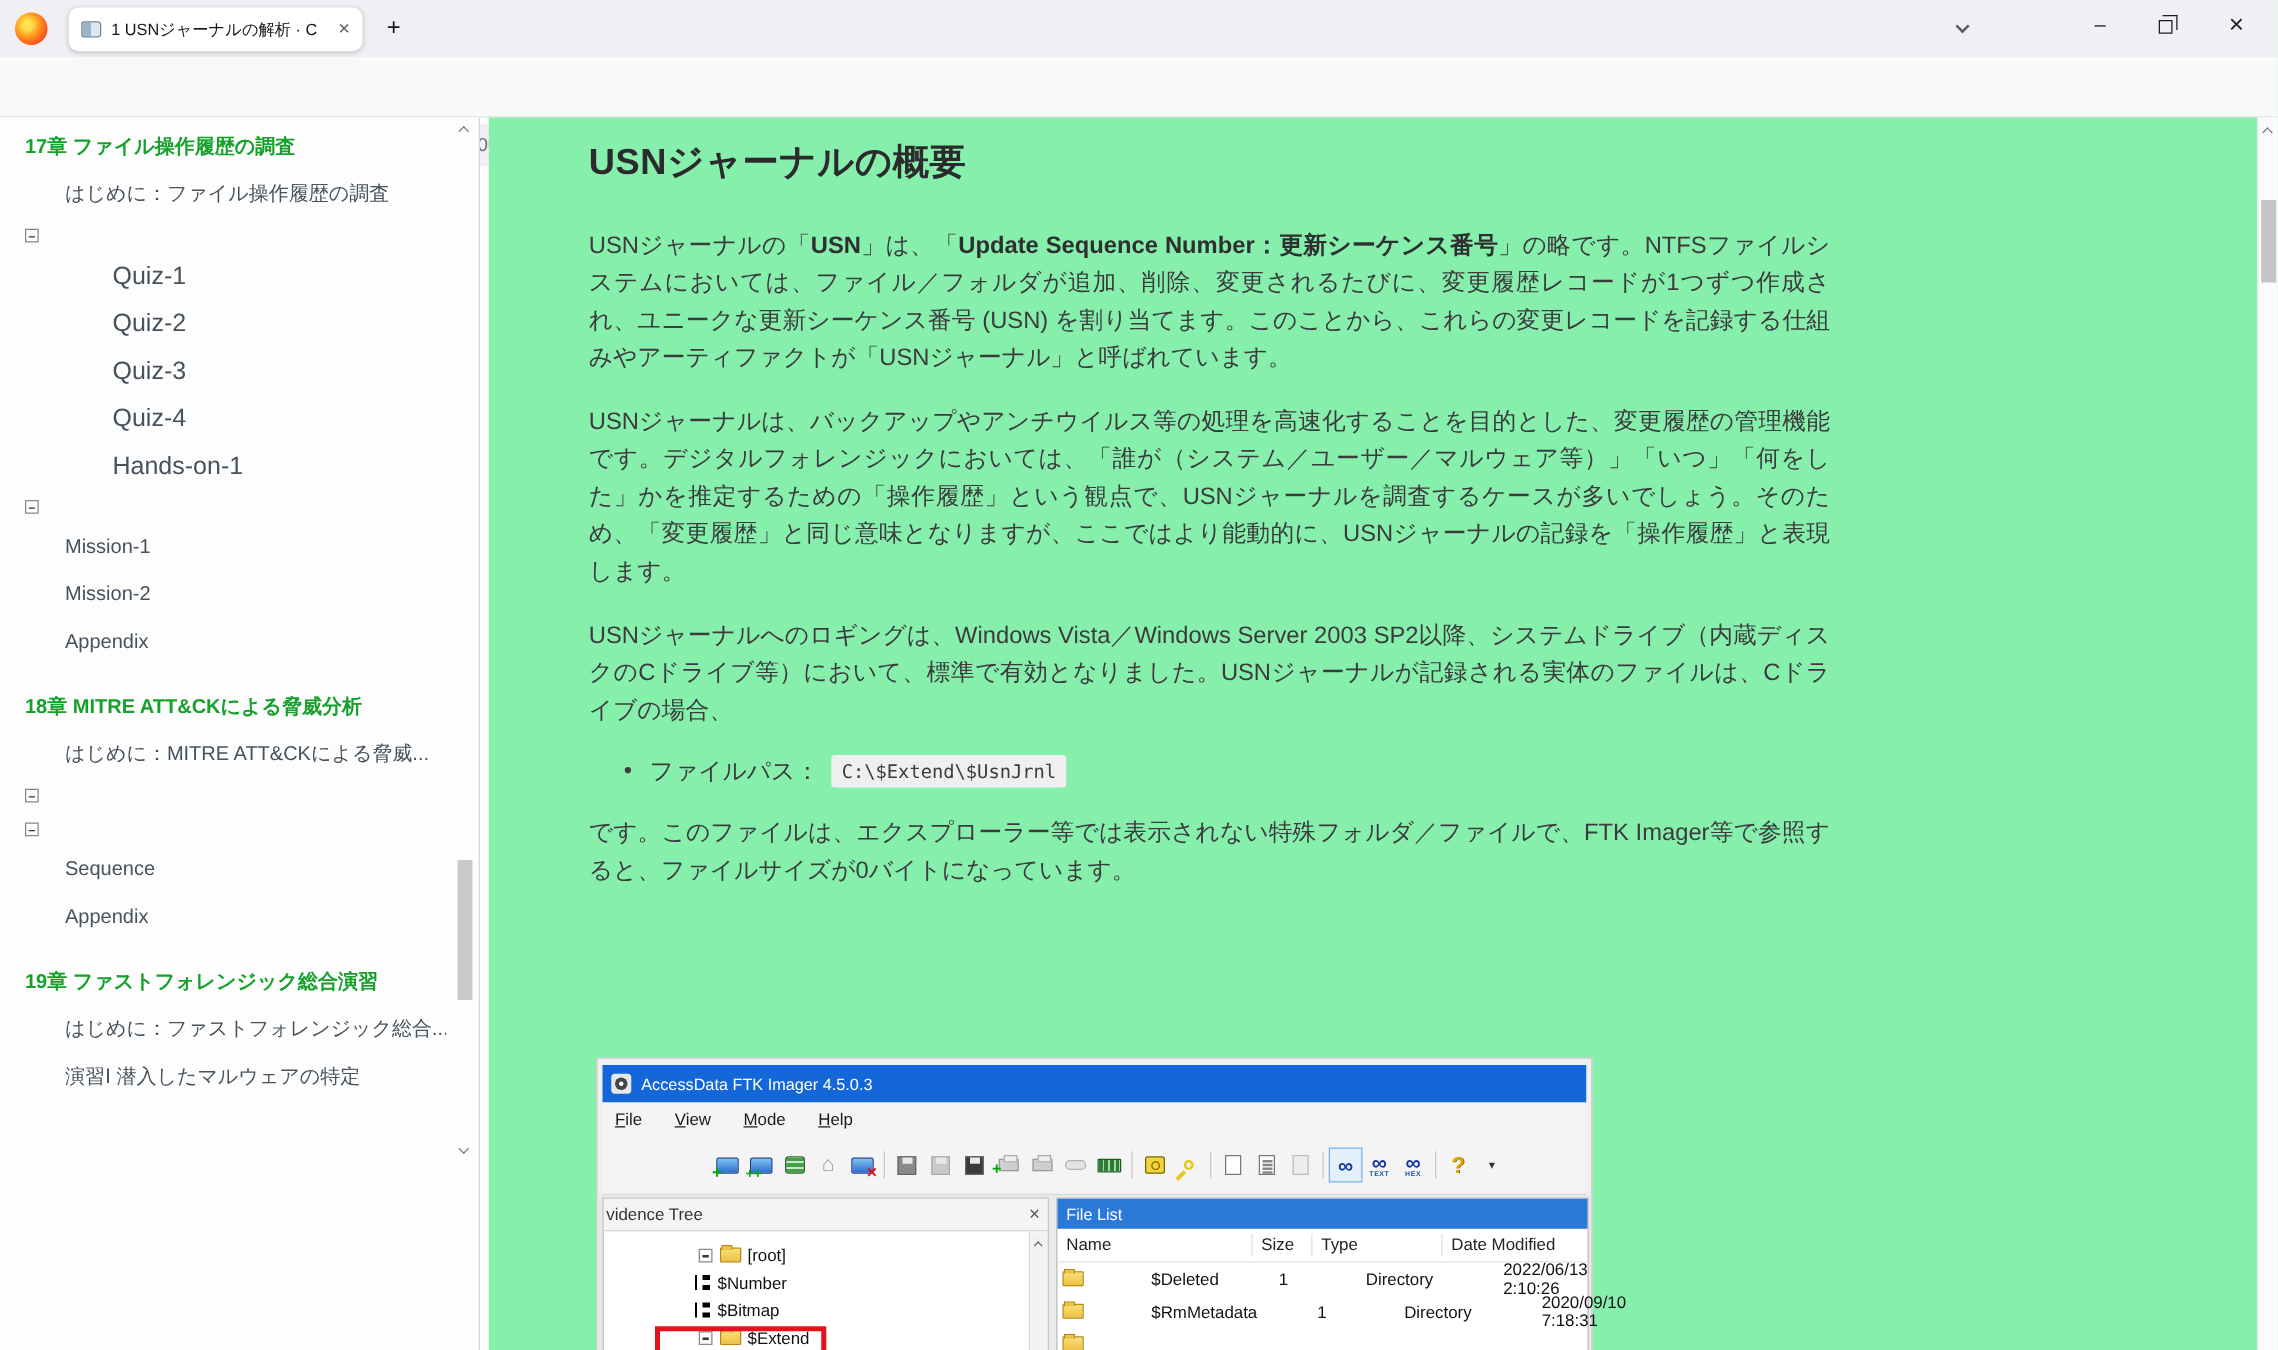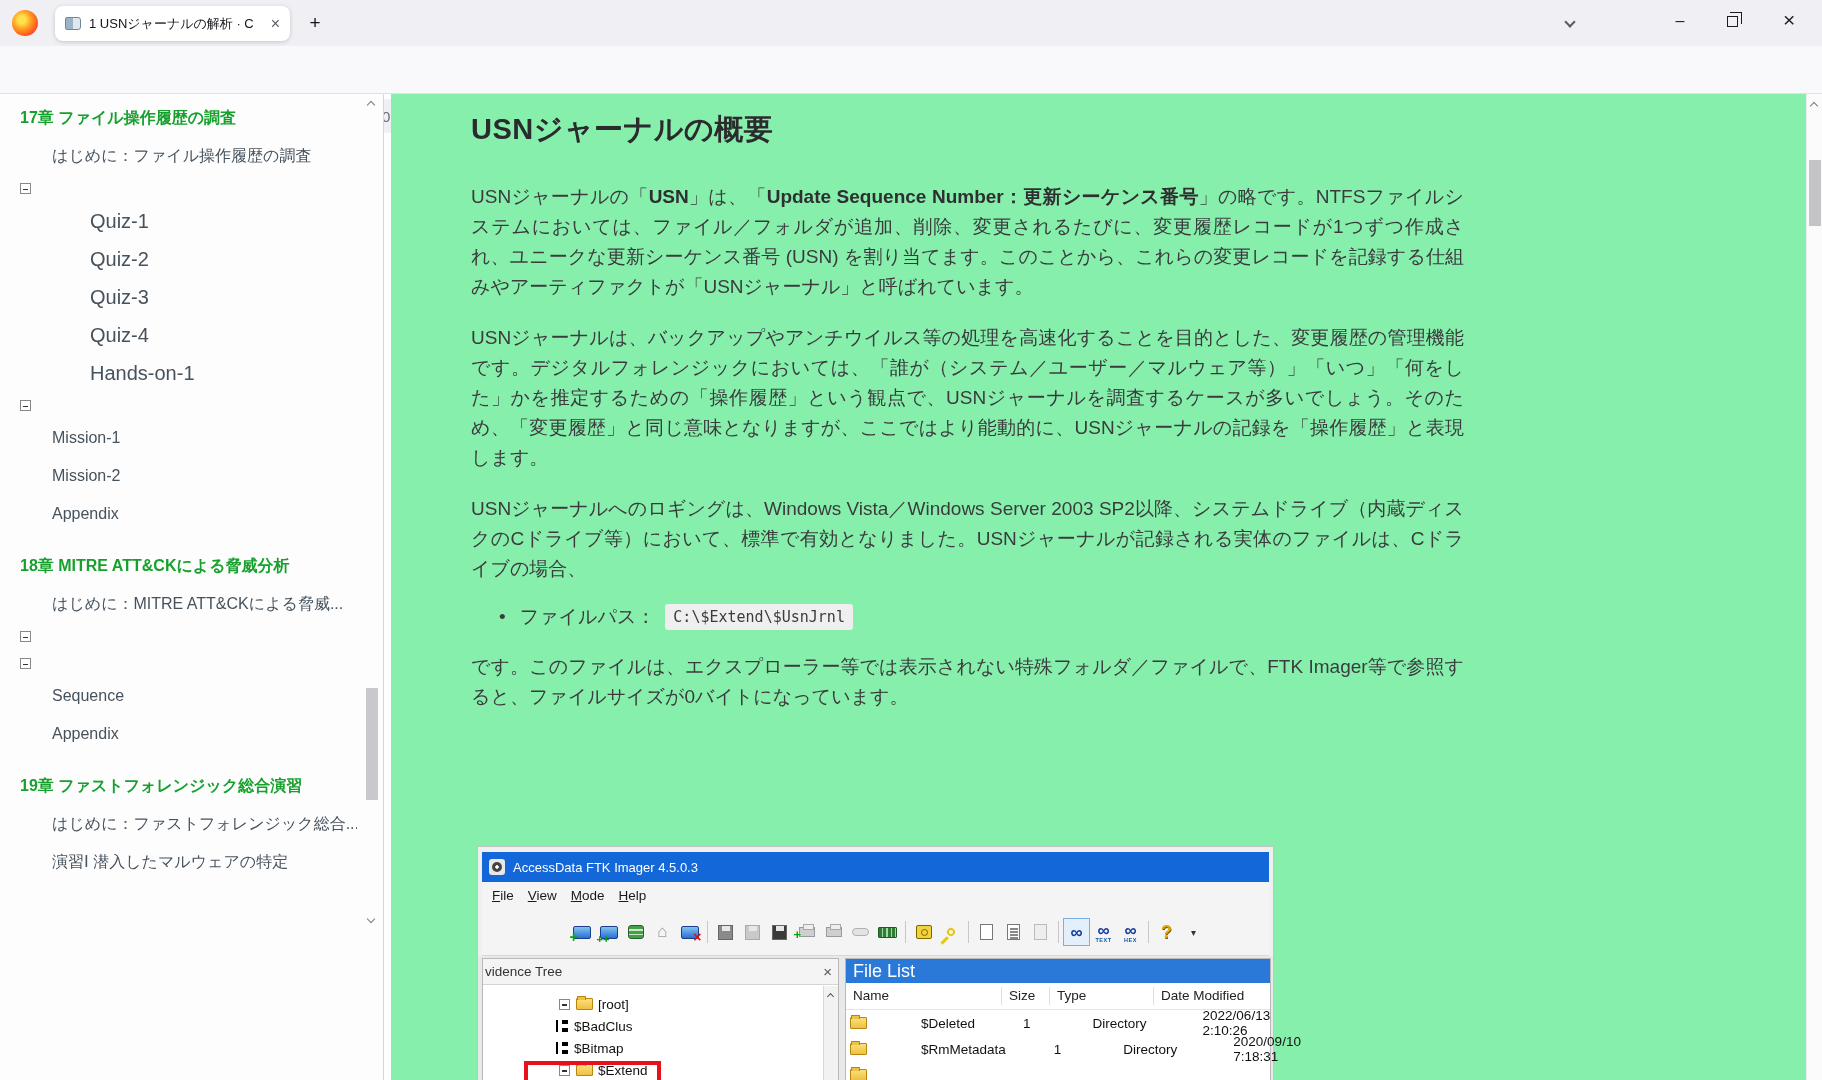--- a/index.html
+++ b/index.html
@@ -90,21 +90,21 @@
   
   .ftk { position:absolute; left:86px; top:752px; width:797px; height:334px; border:1px solid #c3c3c3; background:#f0f0f0; }
   .ftk-title { position:absolute; left:4px; top:5px; width:787px; height:30px; background:#1467d8;
     display:flex; align-items:center; }
   .ftk-appico { width:16px; height:16px; margin-left:7px; background:#e8e8e8; border-radius:3px; position:relative; }
   .ftk-appico::before { content:""; position:absolute; left:3px; top:3px; width:10px; height:10px; border-radius:50%;
     background:radial-gradient(circle at 50% 50%, #fff 0 20%, #444 30% 100%); }
   .ftk-title-text { color:#fff; font-size:13px; margin-left:8px; }
   .ftk-menubar { position:absolute; left:4px; top:35px; width:787px; height:27px; background:#f4f4f4;
     display:flex; align-items:center; }
-  .ftk-menu { display:inline-block; font-size:13.5px; color:#1a1a1a; margin-left:14px; }
+  .ftk-menu { display:inline-block; font-size:13.5px; color:#1a1a1a; margin-left:26px; }
   .ftk-menu::first-letter { text-decoration:underline; }
   .ftk-toolbar { position:absolute; left:4px; top:62px; width:787px; height:47px; background:#f4f4f4;
     border-bottom:1px solid #d8d8d8; display:flex; align-items:center; padding-left:86px; }
   .ti { width:27px; height:28px; display:flex; align-items:center; justify-content:center; position:relative; }
   .tsep { width:1px; height:22px; background:#c8c8c8; margin:0 4px; }
   .i-disk { width:18px; height:13px; border:1px solid #1b3f8f; border-radius:2px;
     background:linear-gradient(#7fc4ee,#2b6fd4); position:relative; }
   .i-disk.add::after { content:"+"; position:absolute; left:-4px; bottom:-7px; color:#0a0; font-weight:bold; font-size:14px; }
   .i-disk.add2::after { content:"++"; position:absolute; left:-4px; bottom:-7px; color:#0a0; font-weight:bold; font-size:11px; }
   .i-disk.rem::after { content:"×"; position:absolute; right:-4px; bottom:-7px; color:#d11; font-weight:bold; font-size:14px; }
@@ -152,21 +152,21 @@
   .meta-ico { width:12px; height:12px; position:relative; margin:0 6px 0 7px; flex:0 0 auto;
     background:linear-gradient(90deg,#000 0 2px,transparent 2px); }
   .meta-ico::before { content:""; position:absolute; right:0; top:0; width:6px; height:4px; background:#000; }
   .meta-ico::after { content:""; position:absolute; right:0; bottom:0; width:6px; height:4px; background:#000; }
   .indent1 { padding-left:76px; } .indent2 { padding-left:66px; }
   .redbox { position:absolute; left:41px; top:76px; width:137px; height:44px; border:4px solid #e8101c; }
   .tree-scroll { position:absolute; right:0; top:27px; width:15px; height:195px; background:#f2f2f2; border-left:1px solid #d8d8d8; }
   .tree-scroll .chev { color:#555; width:5px; height:5px; border-width:1.6px; position:absolute; left:4px; top:8px; }
 
   .pane-files { position:absolute; left:367px; top:2px; width:426px; height:222px; background:#fff; border:1px solid #b8b8b8; }
-  .files-head { height:24px; background:#2a79d8; color:#fff; font-size:18px; display:flex; align-items:center; padding-left:7px; }
+  .files-head { height:24px; background:#2a79d8; color:#fff; font-size:13px; display:flex; align-items:center; padding-left:7px; }
   .files-cols { height:27px; display:flex; align-items:center; font-size:13.5px; color:#222; border-bottom:1px solid #e4e4e4; }
   .fc { padding-left:7px; border-right:1px solid #e0e0e0; height:18px; line-height:18px; }
   .fc.c1 { width:156px; } .fc.c2 { width:48px; text-align:right; padding-right:18px; } .fc.c3 { width:104px; }
   .fc.c4 { flex:1; border-right:none; }
   .frow { height:26px; display:flex; align-items:center; font-size:13.5px; color:#111;gap:48px; }
   .frow .fold { margin:0 6px 0 4px; }
   .f1 { width:118px; } .f2 { width:48px; text-align:right; padding-right:6px; } .f3 { width:104px; padding-left:8px; }
   .f4 { flex:1; padding-left:8px; }
 </style>
 </head>
@@ -351,21 +351,21 @@
           <span class="tree-close">×</span>
         </div>
         <div class="tree-body">
           <div class="trow indent1">
               <span class="exp"></span>
               <span class="fold"></span>
               <span>[root]</span>
             </div>
           <div class="trow indent2">
               <span class="meta-ico"></span>
-              <span>$BadClus</span>
+              <span>$Number</span>
             </div>
           <div class="trow indent2">
               <span class="meta-ico"></span>
               <span>$Bitmap</span>
             </div>
           <div class="trow indent1">
               <span class="exp"></span>
               <span class="fold"></span>
               <span>$Extend</span>
             </div>

